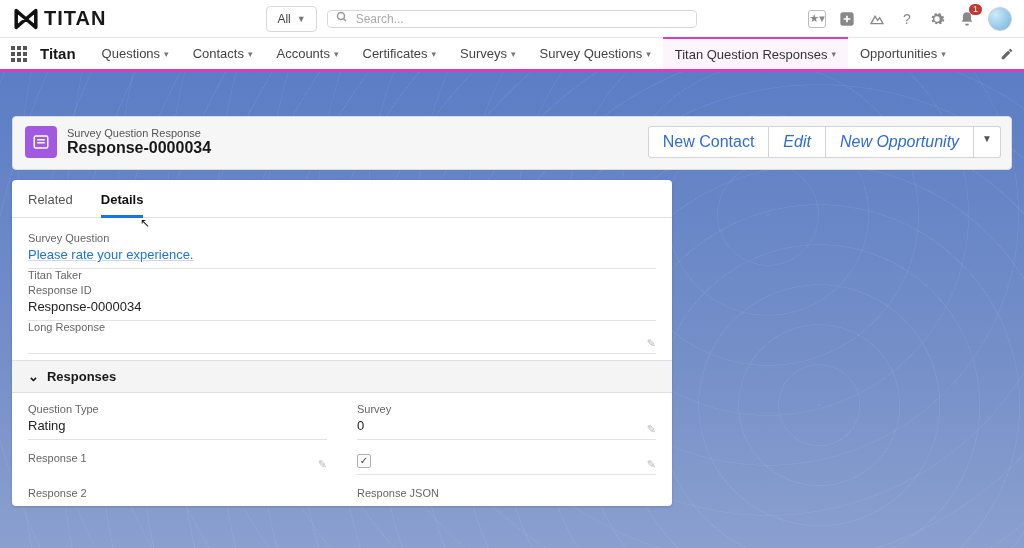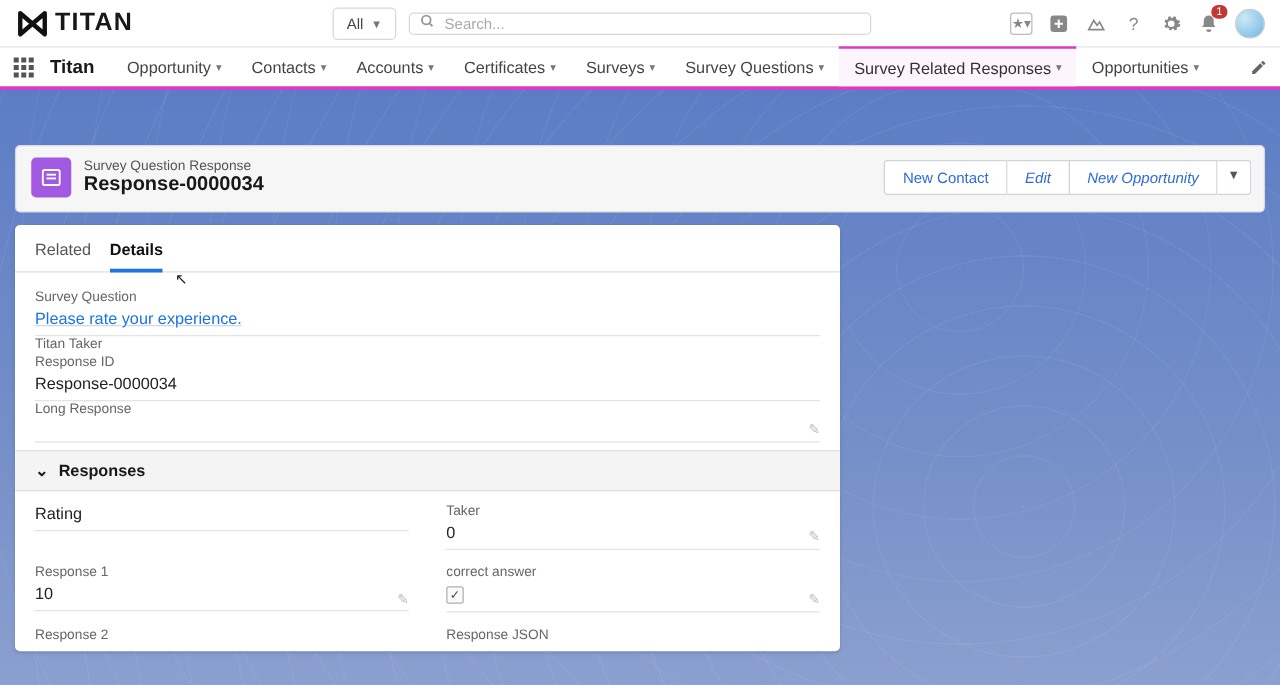--- a/index.html
+++ b/index.html
@@ -41,28 +41,28 @@
     repeating-radial-gradient(circle at 80% 70%, rgba(255,255,255,0.06) 0 1px, transparent 1px 40px),
     repeating-radial-gradient(circle at 75% 30%, rgba(255,255,255,0.05) 0 1px, transparent 1px 50px);
     pointer-events: none; }
   
   
   .page-header { background: #f6f6f6; border: 1px solid #d8dbe0; border-radius: 4px; height: 54px; display: flex; align-items: center; padding: 0 10px 3px 12px; gap: 10px; position: relative; z-index: 1; margin-top: 34px; }
   .obj-icon { width: 32px; height: 32px; border-radius: 4px; background: #a259e2; display: flex; align-items: center; justify-content: center; color: #fff; }
   .header-text .obj-type { font-size: 11px; color: #555; }
   .header-text .obj-title { font-size: 16px; font-weight: 700; }
   .header-actions { margin-left: auto; display: flex; align-items: stretch; gap: 0; }
-  .ha-btn { background: #fff; border: 1px solid #d0d3d8; color: #2f6cd6; font-size: 12px; padding: 6px 14px; cursor: pointer; }
+  .ha-btn { background: #fff; border: 1px solid #d0d3d8; color: #2f6cd6; font-size: 16px; padding: 6px 14px; cursor: pointer; }
   .ha-btn:first-child { border-radius: 3px 0 0 3px; }
   .ha-btn + .ha-btn { border-left: none; font-style: italic; }
   .ha-menu { background: #fff; border: 1px solid #d0d3d8; border-left: none; border-radius: 0 3px 3px 0; padding: 6px 8px; font-size: 10px; color: #555; cursor: pointer; }
   
   
   .detail-card { margin-top: 10px; background: #fff; border-radius: 4px; width: 660px; box-shadow: 0 1px 3px rgba(0,0,0,0.15); position: relative; z-index: 1; }
-  .tab-strip { display: flex; gap: 15px; padding: 12px 32px 0 16px; border-bottom: 1px solid #e0e0e0; }
+  .tab-strip { display: flex; gap: 28px; padding: 12px 32px 0 16px; border-bottom: 1px solid #e0e0e0; }
   .tab-item { padding-bottom: 8px; font-size: 13px; color: #555; cursor: pointer; }
   .tab-item.active { color: #111; font-weight: 700; border-bottom: 3px solid #1a73e8; margin-bottom: -1px; }
   .cursor-fake { position: absolute; left: 128px; top: 36px; font-size: 12px; pointer-events: none; }
   
   .detail-body { padding: 14px 16px 4px 16px; }
   .field { position: relative; }
   .field-label { font-size: 11px; color: #666; margin-bottom: 3px; }
   .field-value { font-size: 13px; color: #222; border-bottom: 1px solid #e3e3e3; padding-bottom: 6px; min-height: 18px; }
   .field-value.link { color: #1a73e8; }
   .field-value.link.u { text-decoration: underline; text-decoration-color: #cfd7f0; }
@@ -136,21 +136,21 @@
         <span></span>
         <span></span>
         <span></span>
         <span></span>
         <span></span>
       </div>
   </div>
   <div class="app-name">Titan</div>
   <div class="nav-tabs">
     <div class="nav-tab">
-        <span>Opportunity</span>
+        <span>Questions</span>
         <span class="chev">▾</span>
       </div>
     <div class="nav-tab">
         <span>Contacts</span>
         <span class="chev">▾</span>
       </div>
     <div class="nav-tab">
         <span>Accounts</span>
         <span class="chev">▾</span>
       </div>
@@ -160,21 +160,21 @@
       </div>
     <div class="nav-tab">
         <span>Surveys</span>
         <span class="chev">▾</span>
       </div>
     <div class="nav-tab">
         <span>Survey Questions</span>
         <span class="chev">▾</span>
       </div>
     <div class="nav-tab active">
-        <span>Survey Related Responses</span>
+        <span>Titan Question Responses</span>
         <span class="chev">▾</span>
       </div>
     <div class="nav-tab">
         <span>Opportunities</span>
         <span class="chev">▾</span>
       </div>
   </div>
   <div class="nav-spacer"></div>
   <div class="nav-pencil">
     <svg width="14" height="14" viewBox="0 0 24 24" fill="#666">
@@ -234,34 +234,33 @@
         <span class="field-pencil">✎</span>
       </div>
 
       <div class="section-hdr">
         <span>⌄</span>
         <span>Responses</span>
       </div>
 
       <div class="two-col">
         <div class="field">
+          <div class="field-label">Question Type</div>
           <div class="field-value">Rating</div>
         </div>
         <div class="field">
-          <div class="field-label">Taker</div>
+          <div class="field-label">Survey</div>
           <div class="field-value">0</div>
           <span class="field-pencil">✎</span>
         </div>
         <div class="field">
           <div class="field-label">Response 1</div>
-          <div class="field-value">10</div>
           <span class="field-pencil">✎</span>
         </div>
         <div class="field">
-          <div class="field-label">correct answer</div>
           <div class="field-value" style="border-bottom:1px solid #e3e3e3;">
             <span class="checkbox-vis">✓</span>
           </div>
           <span class="field-pencil">✎</span>
         </div>
         <div class="field">
           <div class="field-label">Response 2</div>
 
         </div>
         <div class="field">

